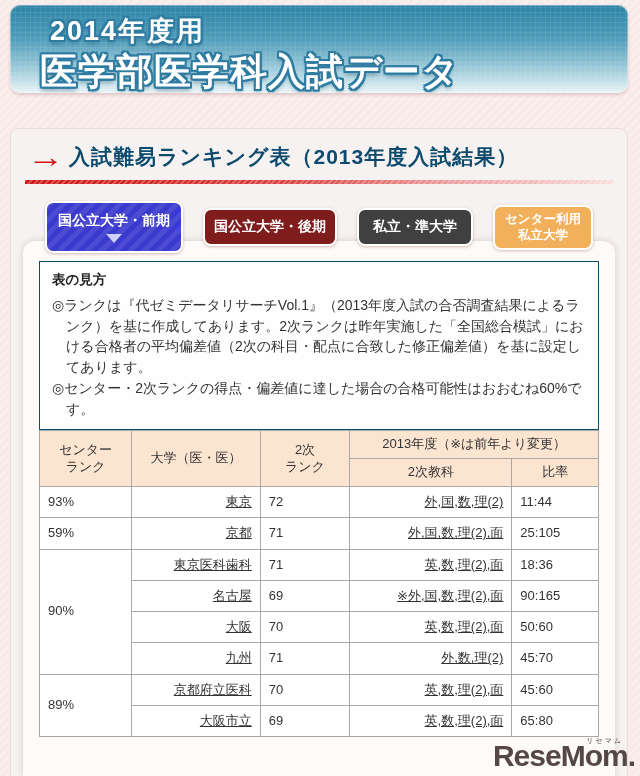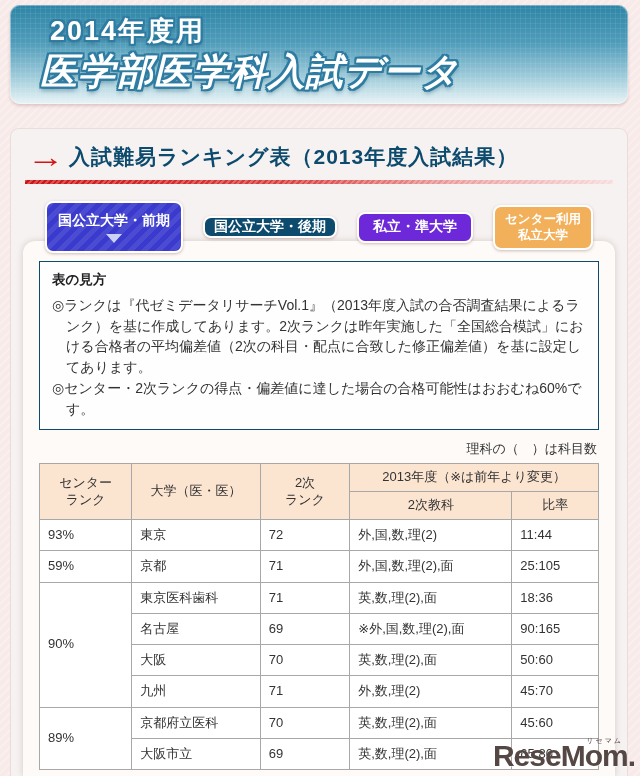--- a/index.html
+++ b/index.html
@@ -5,39 +5,39 @@
   html,body{margin:0;padding:0;}
   body{
     width:640px;height:776px;position:relative;overflow:hidden;
     background:#f7eae8;
     background-image:repeating-linear-gradient(135deg,rgba(255,255,255,.25) 0 2px,transparent 2px 6px);
     font-family:"Liberation Sans","DejaVu Sans",sans-serif;
     color:#333;
   }
   
   .banner{
-    position:absolute;left:10px;top:5px;width:618px;height:99px;
+    position:absolute;left:10px;top:5px;width:618px;height:88px;
     border-radius:10px;overflow:hidden;
     background:linear-gradient(180deg,#2e85a6 0%,#4f9cba 38%,#9ecbda 72%,#e9f4f6 100%);
     box-shadow:inset 0 0 0 1px rgba(255,255,255,.35),0 2px 3px rgba(150,90,90,.25);
   }
   .banner::before{
     content:"";position:absolute;inset:0;
     background-image:
       repeating-linear-gradient(0deg,rgba(255,255,255,.07) 0 1px,transparent 1px 5px),
       repeating-linear-gradient(90deg,rgba(255,255,255,.07) 0 1px,transparent 1px 5px);
   }
   .banner-line1,.banner-line2{
     position:absolute;color:#fff;font-weight:bold;letter-spacing:2px;
     text-shadow:-2px 0 0 #2f7ca2,2px 0 0 #2f7ca2,0 -2px 0 #2f7ca2,0 2px 0 #2f7ca2,
                 -2px -2px 0 #2f7ca2,2px 2px 0 #2f7ca2,-2px 2px 0 #2f7ca2,2px -2px 0 #2f7ca2,
                 0 4px 4px rgba(20,70,100,.45);
   }
   .banner-line1{left:40px;top:8px;font-size:27px;}
-  .banner-line2{left:30px;top:42px;font-size:37px;letter-spacing:1px;font-style:italic;}
+  .banner-line2{left:30px;top:42px;font-size:37px;letter-spacing:1px;}
   
   .card{
     position:absolute;left:10px;top:128px;width:618px;height:648px;box-sizing:border-box;
     background:#f6f2f1;border:1px solid #e9dcda;border-bottom:none;border-radius:9px 9px 0 0;
   }
   .section-head{display:flex;align-items:center;gap:12px;padding:13px 18px 5px 16px;}
   .arrow-icon{color:#d41414;font-size:30px;font-weight:bold;line-height:1;transform:scaleX(1.25);transform-origin:left center;}
   .section-title{margin:0;font-size:21px;font-weight:bold;color:#0c4a6e;letter-spacing:1px;}
   .red-rule{height:4px;margin:3px 14px 0 14px;
     background:linear-gradient(90deg,#ce1212 0%,#d94040 45%,#eb9a9a 72%,#f8dcdc 95%,#f9e5e5 100%);
@@ -46,22 +46,22 @@
   }
   
   .tabs{position:absolute;left:34px;top:72px;display:flex;align-items:center;gap:20px;height:52px;z-index:3;}
   .tab{
     box-sizing:border-box;color:#fff;font-weight:bold;text-align:center;cursor:pointer;
     border:2px solid #fff;border-radius:8px;box-shadow:0 1px 3px rgba(120,70,60,.35);
     display:flex;flex-direction:column;align-items:center;justify-content:center;
   }
   .tab-blue{width:138px;height:52px;font-size:14px;background:#3a3ace;
     background-image:repeating-linear-gradient(135deg,rgba(255,255,255,.09) 0 5px,transparent 5px 10px);}
-  .tab-salmon{width:134px;height:22px;font-size:14px;background:#0c4a6e;}
-  .tab-green{width:116px;height:31px;font-size:14px;background:#6d28d9;}
+  .tab-salmon{width:134px;height:38px;font-size:14px;background:#7f1d1d;}
+  .tab-green{width:116px;height:38px;font-size:14px;background:#404040;}
   .tab-orange{width:100px;height:45px;font-size:12.5px;line-height:1.3;background:#f2b05a;white-space:pre-line;}
   .caret{width:0;height:0;border-left:8px solid transparent;border-right:8px solid transparent;border-top:9px solid #cdd2f5;margin-top:4px;}
   
   .panel{
     position:absolute;left:12px;right:12px;top:112px;bottom:0;box-sizing:border-box;z-index:2;
     background:#fdfaf7;border-radius:12px 12px 0 0;
     box-shadow:0 0 6px rgba(90,60,50,.22);
     padding:20px 16px 0 16px;
   }
   .legend-box{border:1px solid #0c4a6e;background:#fefefe;padding:9px 12px 10px 12px;}
@@ -70,21 +70,21 @@
   .table-note{text-align:right;font-size:13px;color:#333;margin:10px 2px 5px 0;}
   
   table.rank{width:100%;border-collapse:collapse;background:#fff;table-layout:fixed;}
   table.rank th,table.rank td{border:1px solid #a8a8a8;font-size:13px;color:#333;}
   table.rank thead th{
     background:#fbe4d0;font-weight:normal;text-align:center;
     padding:5px 4px;white-space:pre-line;line-height:1.3;
   }
   table.rank td{padding:7px 8px;line-height:1.25;}
   td.c{text-align:left;}
-  td.l{text-align:left;padding-left:12px;}
+  td.l{text-align:right;padding-left:12px;text-decoration:underline;}
   .w-crank{width:16.5%;} .w-univ{width:23%;} .w-srank{width:16%;} .w-subj{width:29%;} .w-ratio{width:15.5%;}
   
   .logo{
     position:absolute;right:5px;bottom:3px;z-index:9;
     font-size:30px;font-weight:bold;letter-spacing:-1px;color:#544744;
     text-shadow:0 1px 1px rgba(255,255,255,.5);
   }
   .logo-ruby{position:absolute;top:-3px;right:12px;font-size:7px;font-weight:normal;letter-spacing:2px;color:#544744;}
 </style>
 </head>
@@ -119,21 +119,20 @@
     </div>
   </div>
 
   <div class="panel">
     <div class="legend-box">
       <p class="legend-title">表の見方</p>
       <p class="legend-item">◎ランクは『代ゼミデータリサーチVol.1』（2013年度入試の合否調査結果によるランク）を基に作成してあります。2次ランクは昨年実施した「全国総合模試」における合格者の平均偏差値（2次の科目・配点に合致した修正偏差値）を基に設定してあります。</p>
       <p class="legend-item">◎センター・2次ランクの得点・偏差値に達した場合の合格可能性はおおむね60%です。</p>
     </div>
 
-    <div class="table-note">理科の（　）は科目数</div>
 
     <table class="rank">
       <colgroup>
         <col class="w-crank">
           <col class="w-univ">
           <col class="w-srank">
           <col class="w-subj">
           <col class="w-ratio">
       </colgroup>
       <thead>

